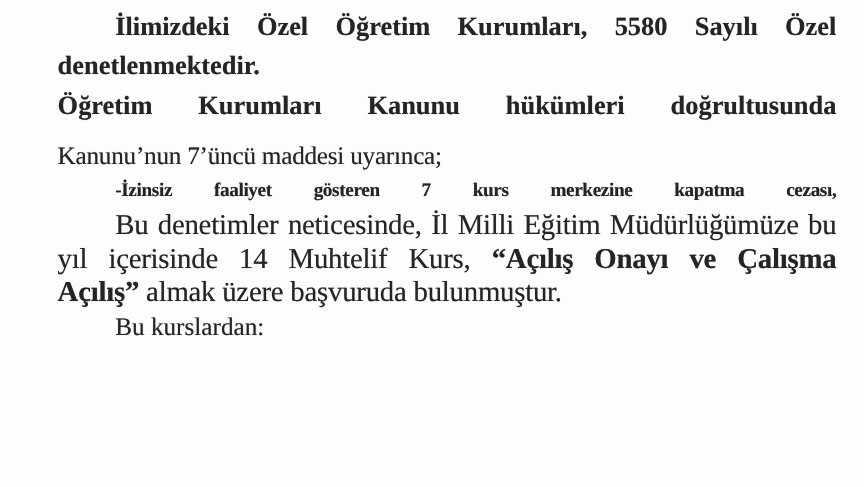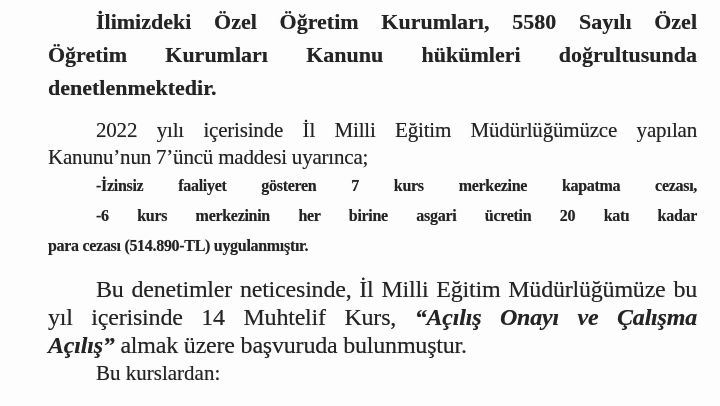--- a/index.html
+++ b/index.html
@@ -49,46 +49,41 @@
   .gap-after { margin-bottom: 14px; }
   .p4 {
     font-size: 24px;
     line-height: 28px;
     letter-spacing: -0.2px;
   }
   .p5 {
     font-size: 21px;
     line-height: 28px;
   }
-  .bold { font-weight: bold; font-style: italic; }
+  .bold { font-weight: bold; }
 </style>
 </head>
 <body>
 
 <div class="page">
 
   <div class="p1">
     <div class="line fl ind">İlimizdeki Özel Öğretim Kurumları, 5580 Sayılı Özel</div>
+    <div class="line el">denetlenmektedir.</div>
     <div class="line fl">Öğretim Kurumları Kanunu hükümleri doğrultusunda</div>
-    <div class="line el">denetlenmektedir.</div>
   </div>
 
   <div class="p2">
-    <div class="line fl ind">2022 yılı içerisinde İl Milli Eğitim Müdürlüğümüzce yapılan</div>
     <div class="line el">Kanunu’nun 7’üncü maddesi uyarınca;</div>
   </div>
 
   <div class="pb">
     <div class="line fl ind">-İzinsiz faaliyet gösteren 7 kurs merkezine kapatma cezası,</div>
   </div>
 
-  <div class="pb gap-after">
-    <div class="line fl ind">-6 kurs merkezinin her birine asgari ücretin 20 katı kadar</div>
-    <div class="line el">para cezası (514.890-TL) uygulanmıştır.</div>
-  </div>
 
   <div class="p4">
     <div class="line fl ind">Bu denetimler neticesinde, İl Milli Eğitim Müdürlüğümüze bu</div>
     <div class="line fl"><span>yıl içerisinde 14 Muhtelif Kurs, </span><span class="bold">“Açılış Onayı ve Çalışma</span></div>
     <div class="line el"><span class="bold">Açılış”</span><span> almak üzere başvuruda bulunmuştur.</span></div>
   </div>
 
   <div class="p5">
     <div class="line el ind">Bu kurslardan:</div>
   </div>

